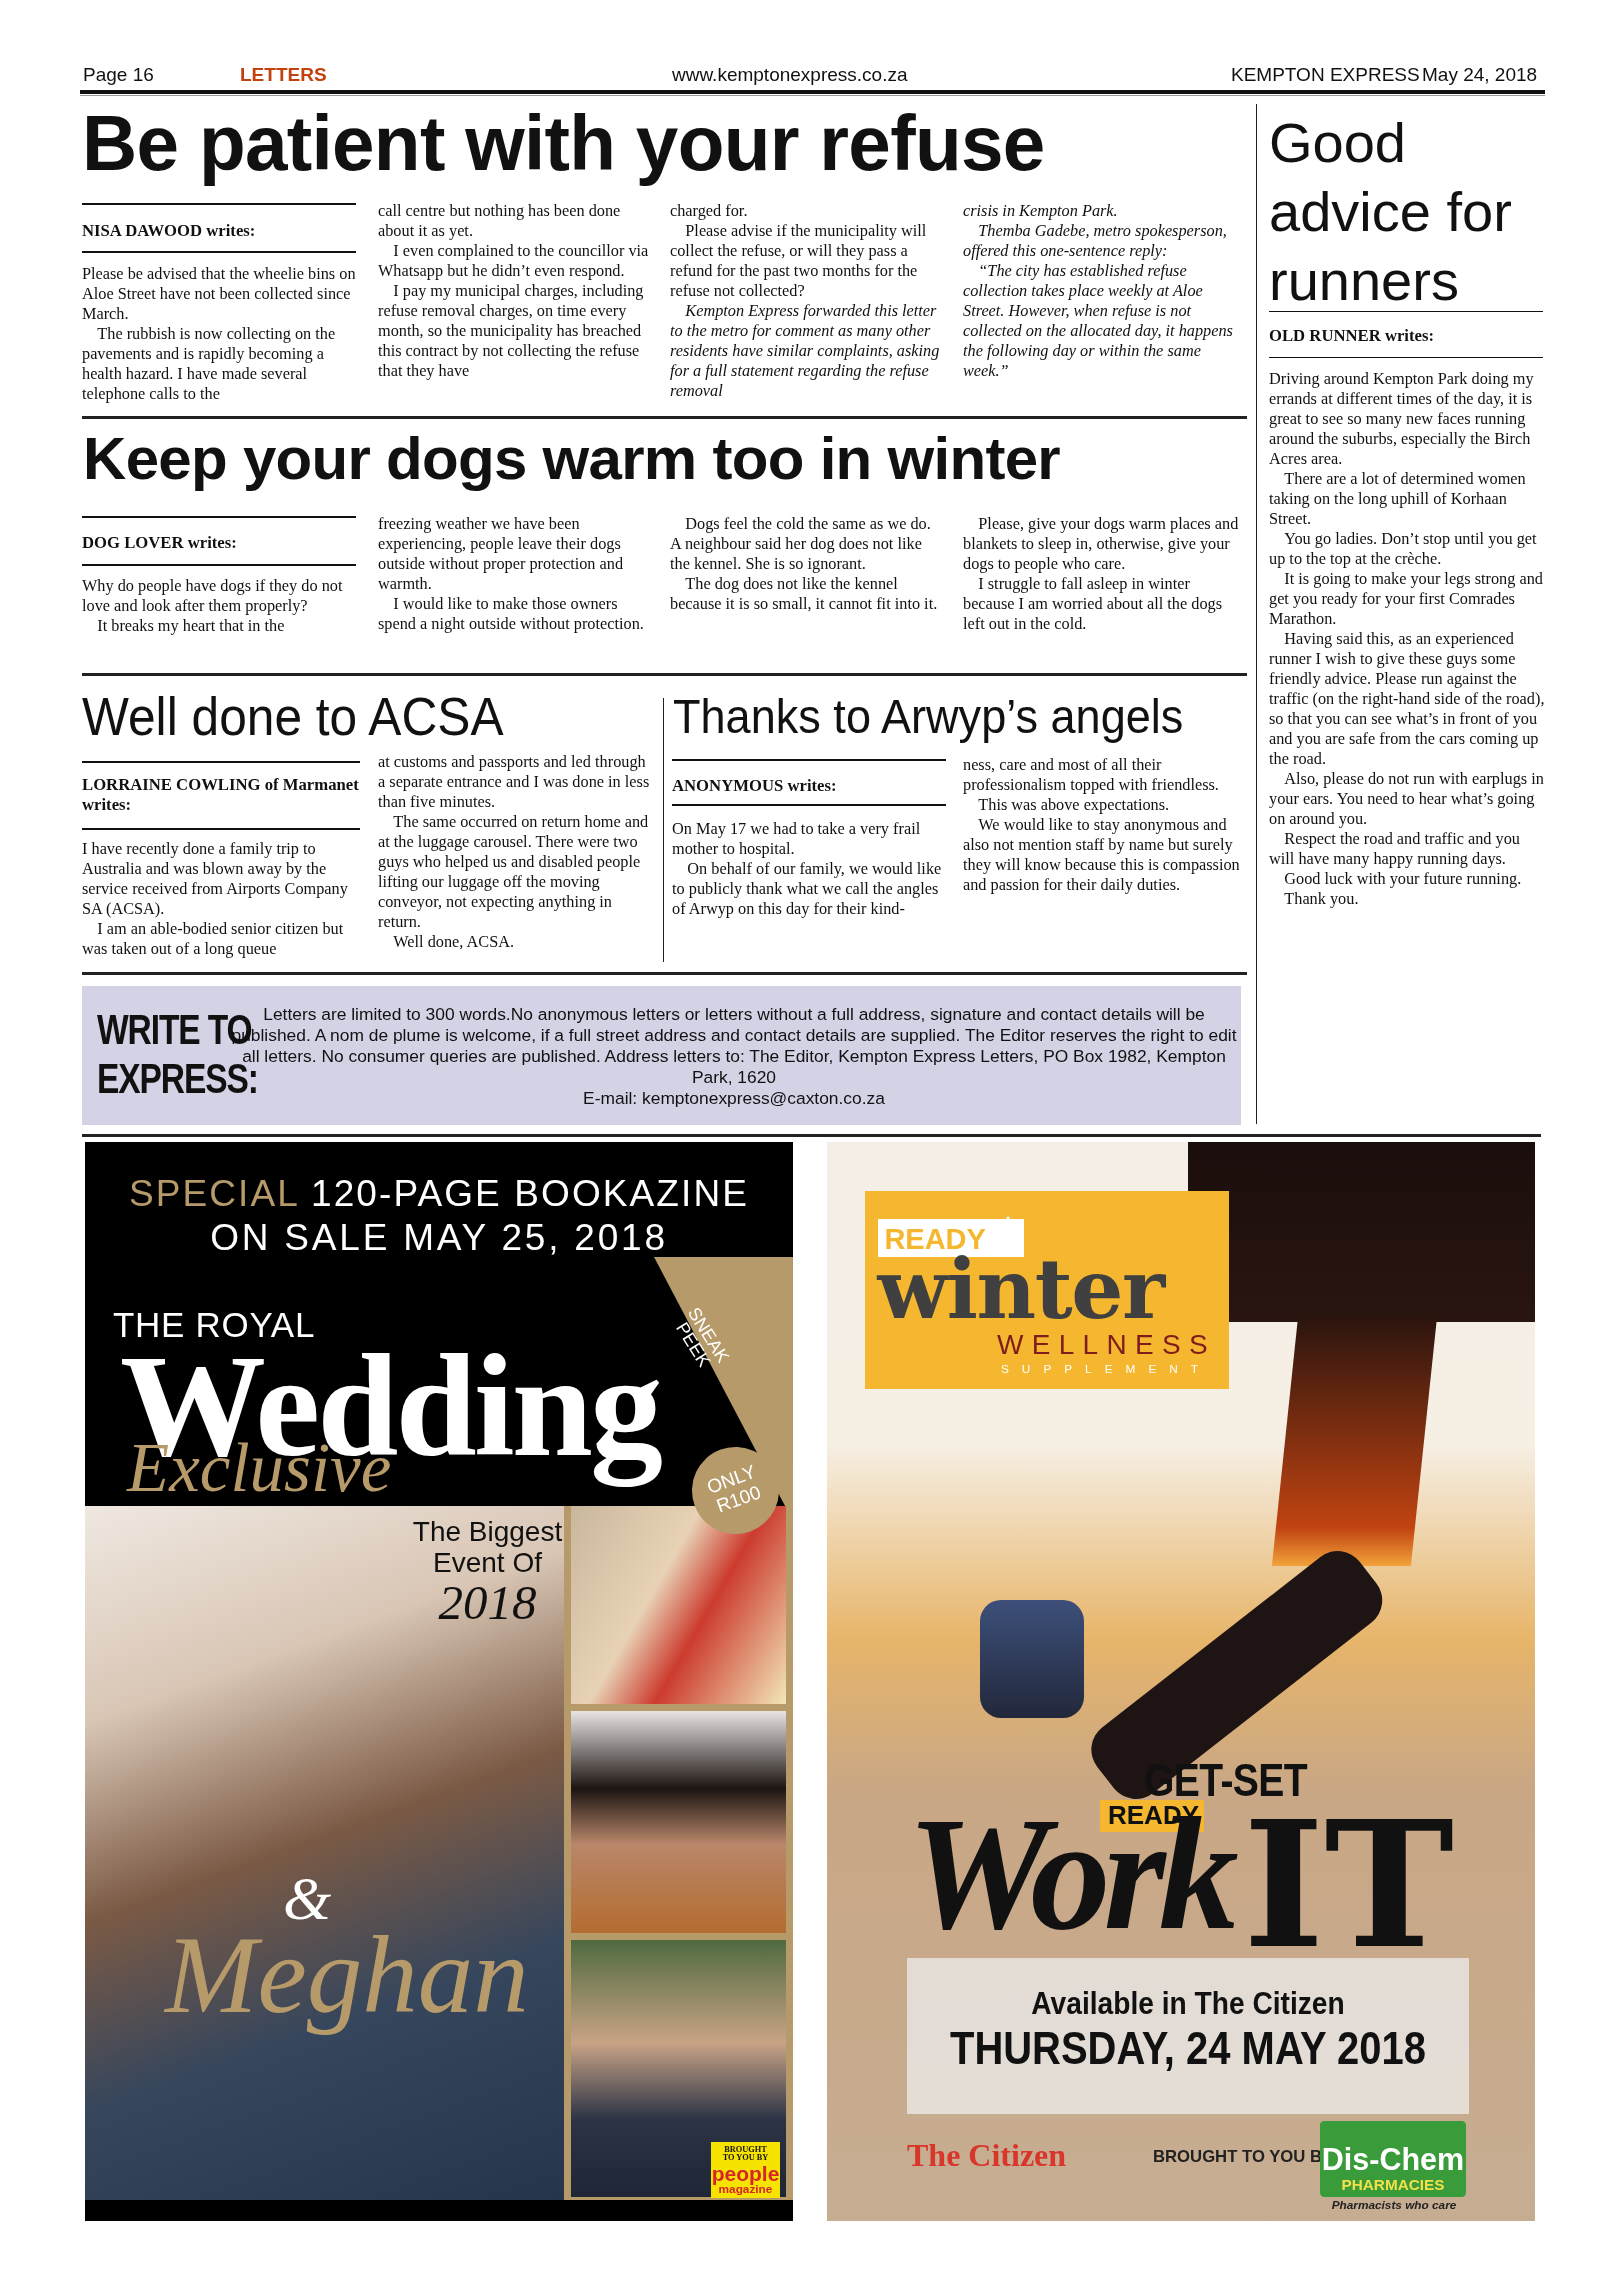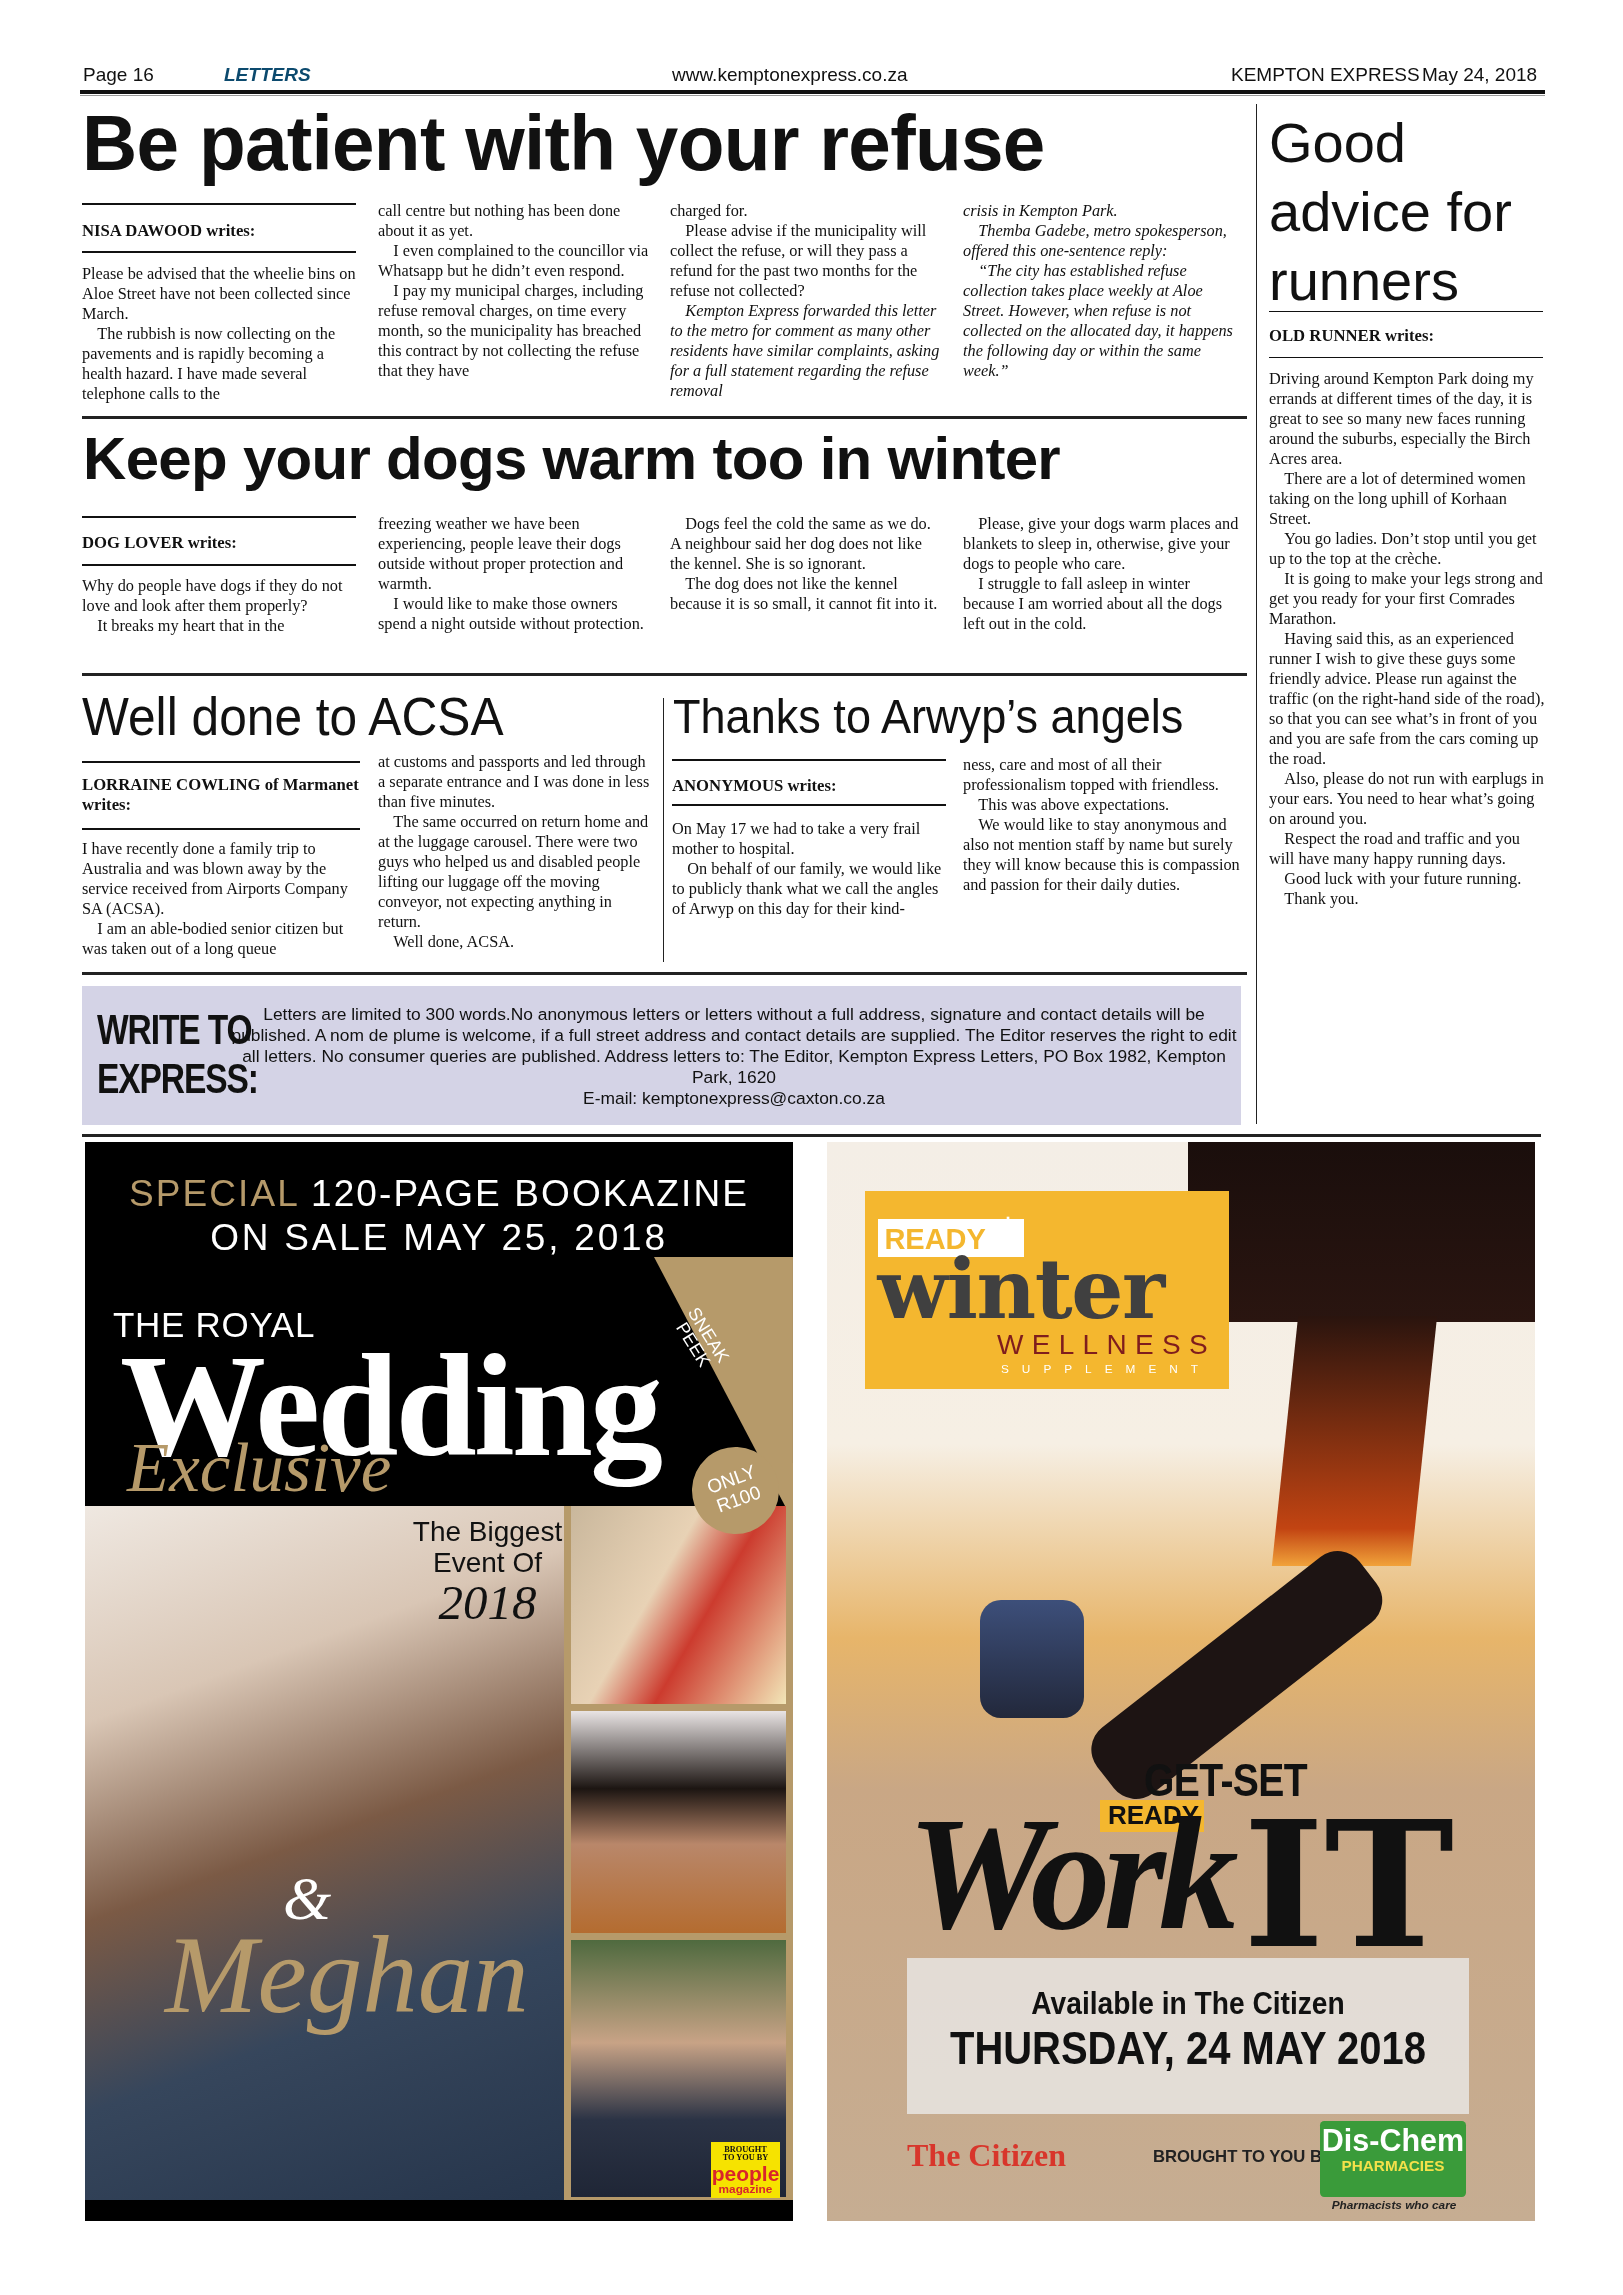--- a/index.html
+++ b/index.html
@@ -28,21 +28,21 @@
   .wtxt{font-family:"Liberation Sans",sans-serif;font-size:17.4px;line-height:21px;text-align:center;}
   
   .ad1{left:85px;top:1142px;width:708px;height:1079px;background:#000;overflow:hidden;}
   .ad2{left:827px;top:1142px;width:708px;height:1079px;overflow:hidden;
        background:linear-gradient(180deg,#f4eee6 0%,#f6efe4 28%,#e7b56a 46%,#c9a785 60%,#c6ad92 100%);}
 </style>
 </head>
 <body>
 
 <div class="abs hdr" style="left:83px;">Page 16</div>
-<div class="abs hdr" style="left:224px;font-weight:bold;color:#0c4a6e;font-style:italic;">LETTERS</div>
+<div class="abs hdr" style="left:240px;font-weight:bold;color:#c2410c;">LETTERS</div>
 <div class="abs hdr" style="left:672px;">www.kemptonexpress.co.za</div>
 <div class="abs hdr" style="left:1231px;">KEMPTON EXPRESS</div>
 <div class="abs hdr" style="left:1422px;">May 24, 2018</div>
 <div class="abs hdr-rule"></div>
 <div class="abs hdr-rule2"></div>
 
 <div class="abs vrule" style="left:1256px;top:104px;height:1020px;"></div>
 
 <article>
   <h1 class="abs hl-xbold" style="left:82px;top:104px;font-size:78px;transform:scaleX(0.98);transform-origin:left top;">Be patient with your refuse</h1>
@@ -237,18 +237,18 @@
   <div class="abs" style="left:416px;top:656px;font-family:'DejaVu Serif',serif;font-weight:bold;font-size:174px;color:#111;line-height:174px;">IT</div>
 
   <div class="abs" style="left:80px;top:816px;width:562px;height:156px;background:rgba(235,235,235,0.78);text-align:center;font-family:'Liberation Sans',sans-serif;font-weight:bold;">
     <div style="font-size:32px;line-height:35px;padding-top:28px;transform:scaleX(0.88);">Available in The Citizen</div>
     <div style="font-size:47px;line-height:54px;transform:scaleX(0.85);">THURSDAY, 24 MAY 2018</div>
   </div>
 
   <div class="abs" style="left:80px;top:996px;font-family:'Liberation Serif',serif;font-weight:bold;font-size:32px;color:#d8362b;line-height:35px;">The Citizen</div>
   <div class="abs" style="left:326px;top:1004px;font-family:'Liberation Sans',sans-serif;font-weight:bold;font-size:16.7px;color:#222;line-height:21px;">BROUGHT TO YOU BY</div>
   <div class="abs" style="left:493px;top:979px;width:146px;height:76px;background:#3a9b3a;border-radius:4.2px;text-align:center;font-family:'Liberation Sans',sans-serif;font-weight:bold;color:#fff;">
-    <div style="font-size:30.5px;line-height:36px;padding-top:1px;">Dis-Chem</div>
+    <div style="font-size:30.5px;line-height:36px;padding-top:20px;">Dis-Chem</div>
     <div style="font-size:15.3px;line-height:16.7px;color:#f4e14a;">PHARMACIES</div>
   </div>
   <div class="abs" style="left:494px;top:1056px;width:146px;text-align:center;font-family:'Liberation Sans',sans-serif;font-style:italic;font-weight:bold;font-size:11.8px;color:#222;">Pharmacists who care</div>
 </section>
 
 
 </body></html>

